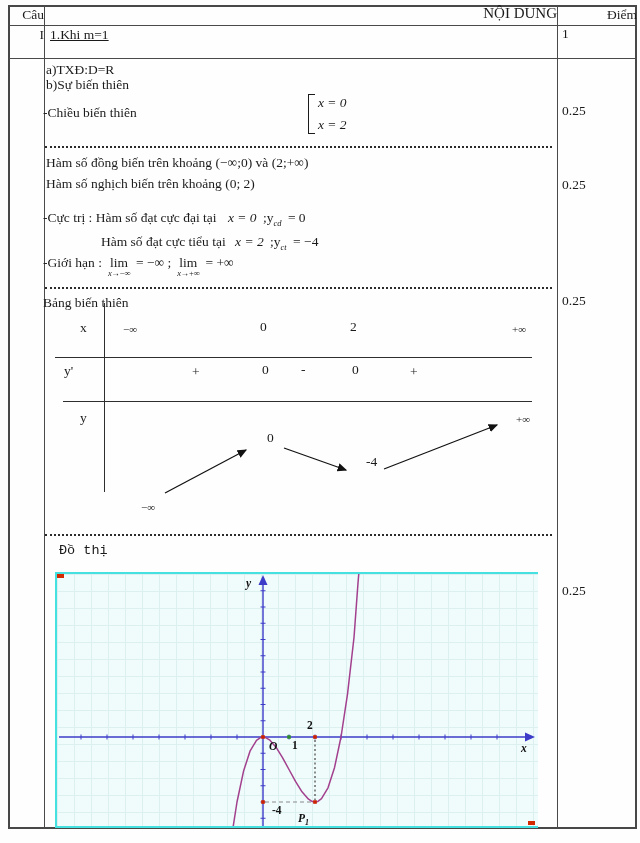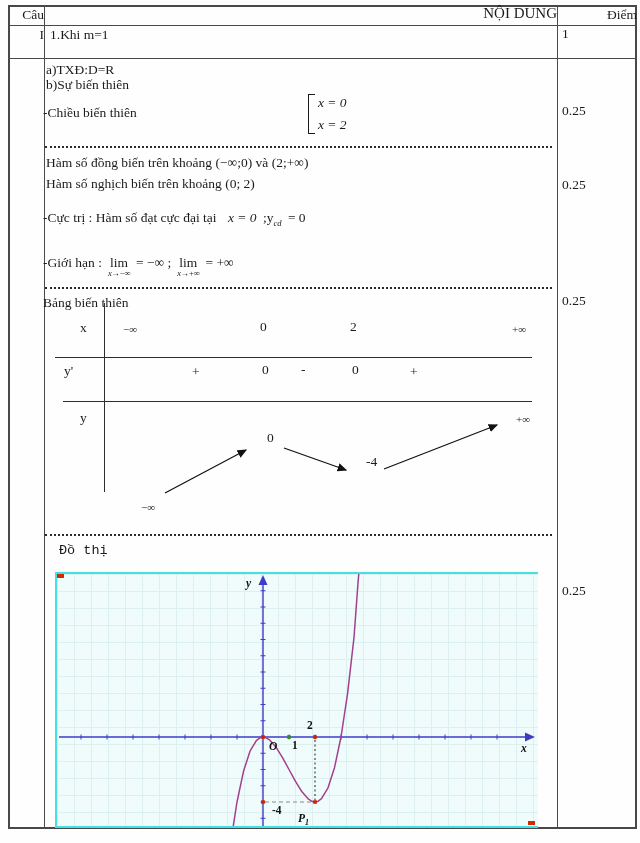--- a/index.html
+++ b/index.html
@@ -45,21 +45,21 @@
   <div class="vline" style="left:44px;top:5px;height:824px;"></div>
   <div class="vline" style="left:557px;top:5px;height:824px;"></div>
   <div class="hline" style="left:8px;top:25px;width:629px;"></div>
   <div class="hline" style="left:8px;top:58px;width:629px;"></div>
 
   <div class="abs hdr-s center" style="left:8px;top:7px;width:36px;">Câu</div>
   <div class="abs hdr center" style="left:44px;top:5px;width:513px;">NỘI DUNG</div>
   <div class="abs hdr-s center" style="left:557px;top:7px;width:80px;">Điểm</div>
 
   <div class="abs t center" style="left:8px;top:27px;width:36px;">I</div>
-  <div class="abs t" style="left:50px;top:27px;">1.Khi m=1</div>
+  <div class="abs t" style="left:50px;top:27px;text-decoration:underline;">1.Khi m=1</div>
   <div class="abs score" style="left:562px;top:26px;">1</div>
 
   <div class="abs t" style="left:46px;top:62px;">a)TXĐ:D=R</div>
   <div class="abs t" style="left:46px;top:77px;">b)Sự biến thiên</div>
 
   <div class="abs t" style="left:43px;top:105px;">-Chiều biến thiên</div>
   <div class="syst-bracket"></div>
   <div class="abs math" style="left:318px;top:95px;">x = 0</div>
   <div class="abs math" style="left:318px;top:117px;">x = 2</div>
   <div class="abs score" style="left:562px;top:103px;">0.25</div>
@@ -68,20 +68,26 @@
 
   <div class="abs t" style="left:46px;top:155px;">Hàm số  đồng biến trên khoảng (−∞;0) và (2;+∞)</div>
   <div class="abs t" style="left:46px;top:176px;">Hàm số  nghịch biến trên khoảng (0; 2)</div>
   <div class="abs score" style="left:562px;top:177px;">0.25</div>
 
   <div class="abs t" style="left:43px;top:210px;">
     <span>-Cực trị : Hàm số đạt cực đại tại</span>
     <span class="math" style="margin-left:8px;">x = 0</span>
     <span style="margin-left:3px;">;y</span><sub>cd</sub>
     <span style="margin-left:3px;">= 0</span>
+  </div>
+  <div class="abs t" style="left:101px;top:234px;">
+    <span>Hàm số đạt cực tiểu tại</span>
+    <span class="math" style="margin-left:6px;">x = 2</span>
+    <span style="margin-left:3px;">;y</span><sub>ct</sub>
+    <span style="margin-left:3px;">= −4</span>
   </div>
 
   <div class="abs t limwrap" style="left:43px;top:255px;">
     <span>-Giới hạn :</span>
     <span class="limstack" style="margin-left:6px;">
         <span>lim</span>
         <span class="limsub">x→−∞</span>
       </span>
     <span style="margin-left:6px;">= −∞ ;</span>
     <span class="limstack" style="margin-left:6px;">

